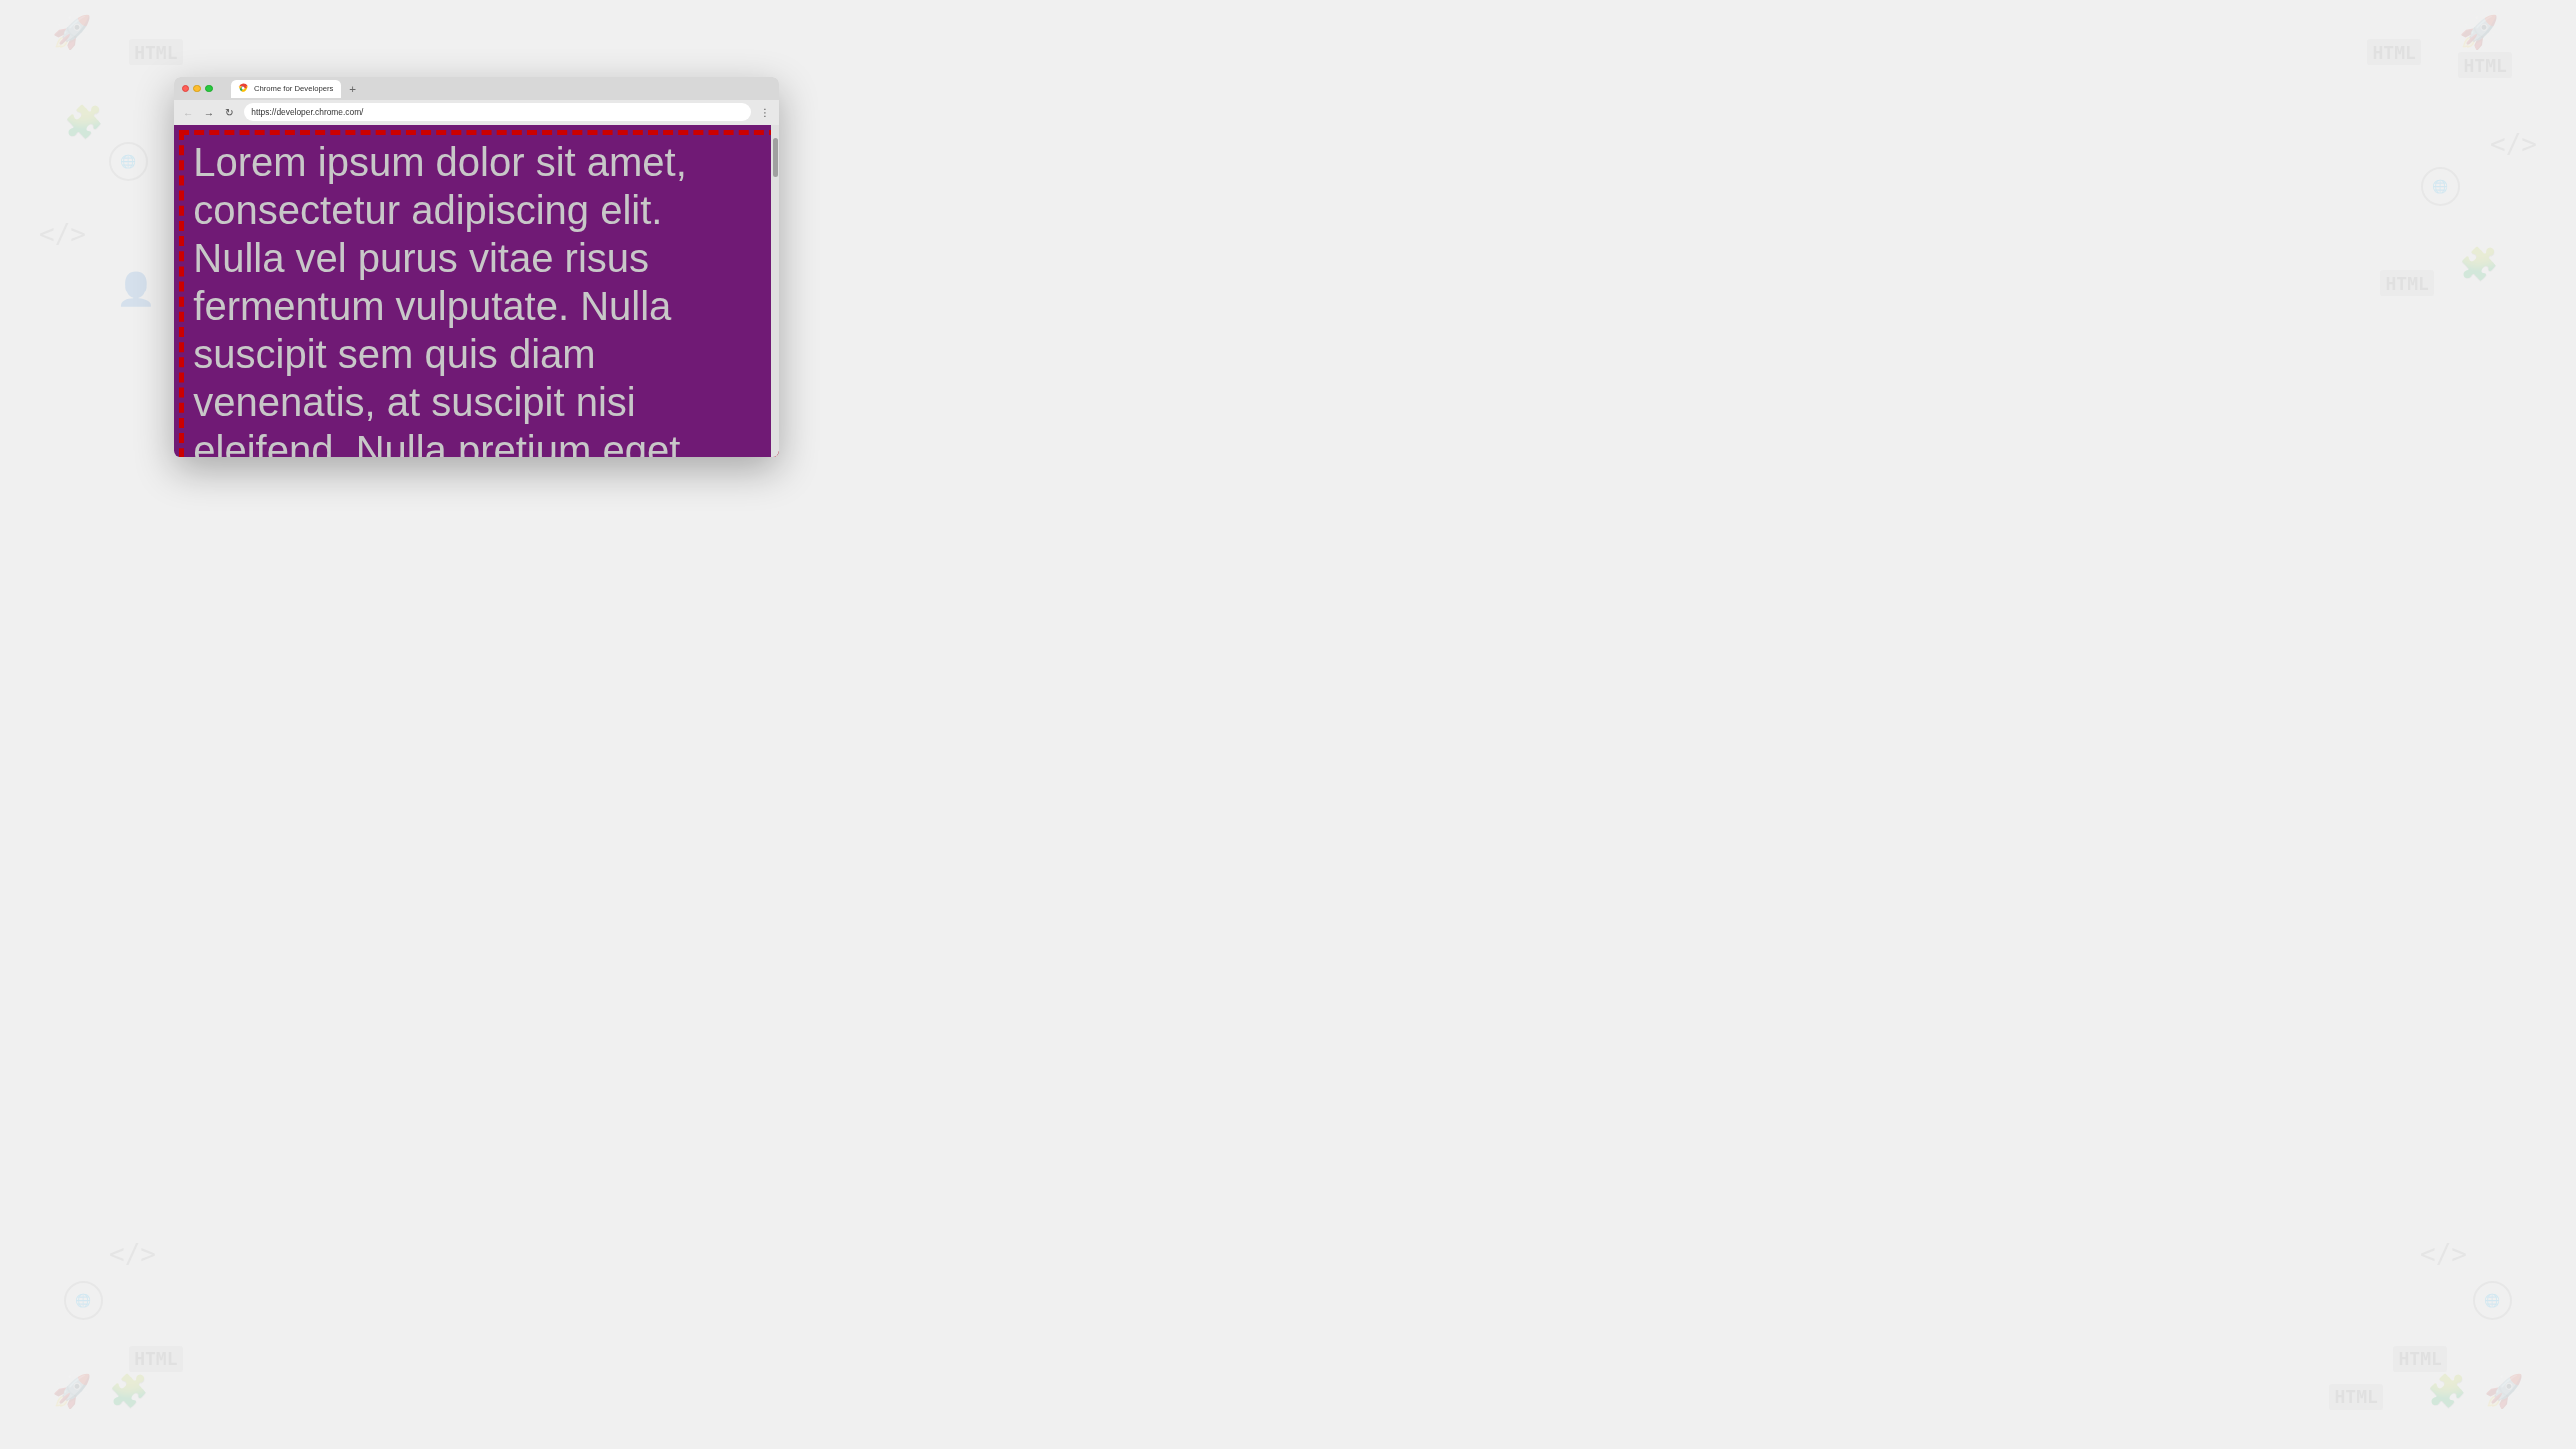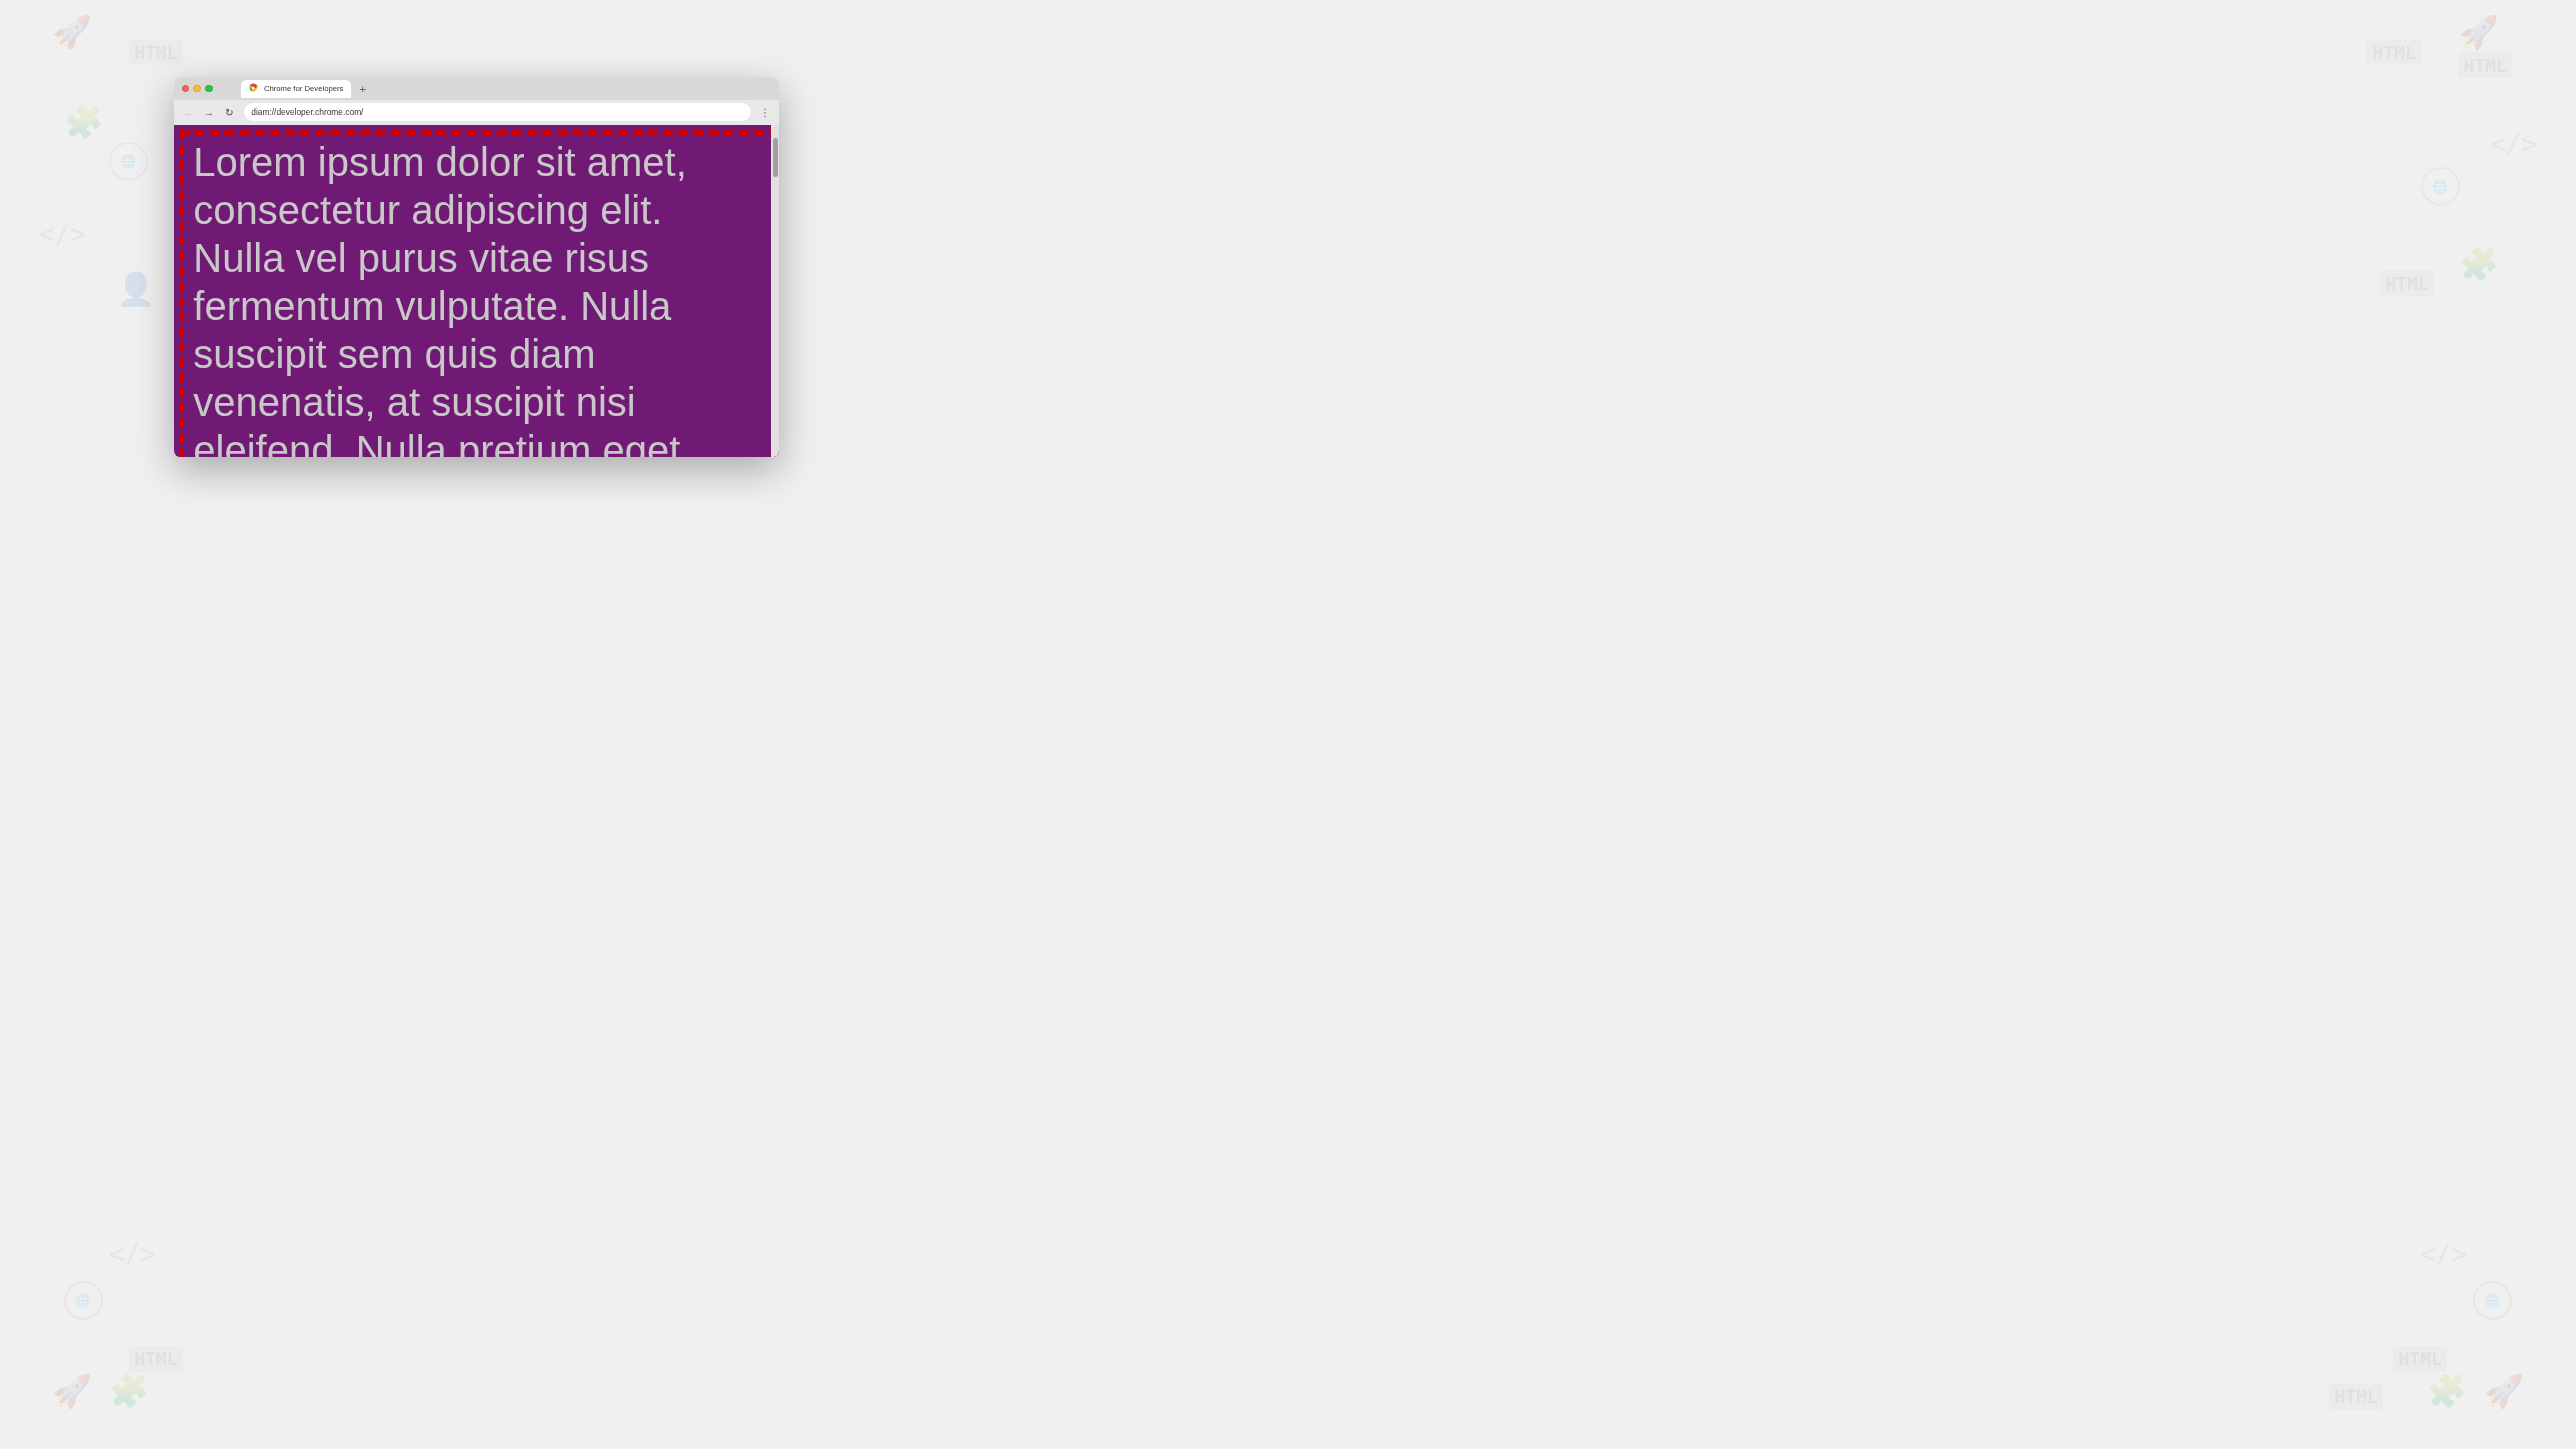--- a/index.html
+++ b/index.html
@@ -31,21 +31,21 @@
       z-index: 10;
     }
 
     
     .title-bar {
       background: #d8d8d8;
       height: 23px;
       display: flex;
       align-items: center;
       padding: 0 7.7px;
-      gap: 23px;
+      gap: 13px;
     }
 
     .traffic-lights {
       display: flex;
       gap: 3.9px;
       align-items: center;
     }
 
     .traffic-light {
       width: 7.7px;
@@ -346,21 +346,21 @@
       </div>
       <div class="new-tab-btn">+</div>
     </div>
   </div>
 
   <div class="nav-bar">
     <div class="nav-btn disabled">←</div>
     <div class="nav-btn">→</div>
     <div class="nav-btn">↻</div>
     <div class="address-bar">
-      <span class="address-text">diam://developer.chrome.com/</span>
+      <span class="address-text">https://developer.chrome.com/</span>
     </div>
     <div class="menu-btn">⋮</div>
   </div>
 
   <div class="webpage-content">
 
     <div class="dashed-border-box"></div>
 
     <div class="lorem-text">Lorem ipsum dolor sit amet, consectetur adipiscing elit. Nulla vel purus vitae risus fermentum vulputate. Nulla suscipit sem quis diam venenatis, at suscipit nisi eleifend. Nulla pretium eget</div>
 

